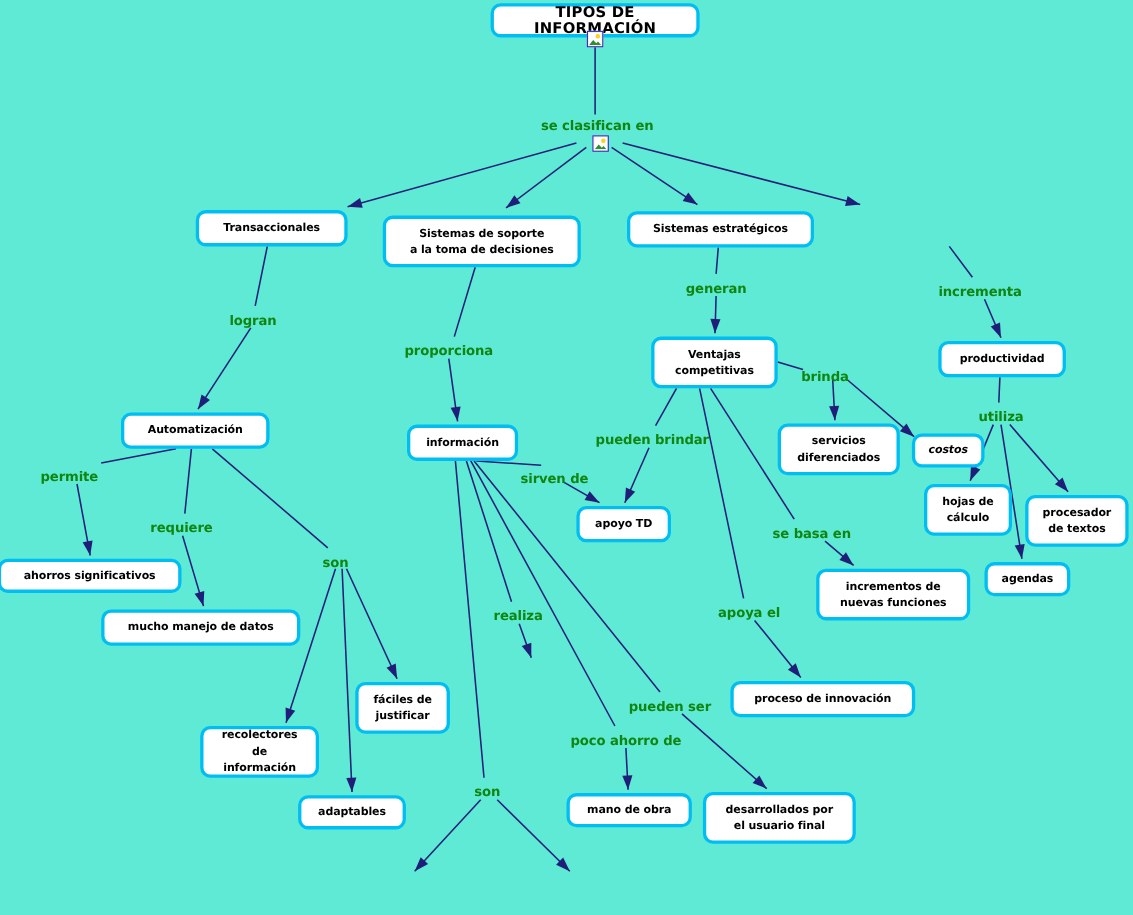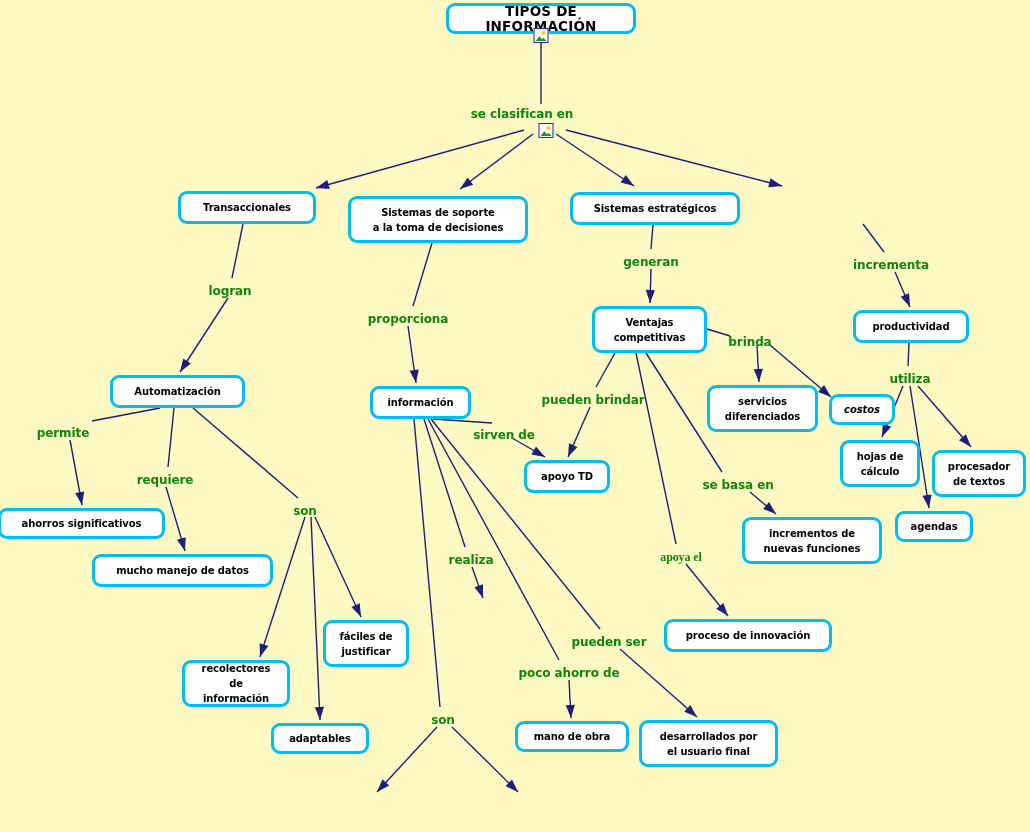--- a/index.html
+++ b/index.html
@@ -1,17 +1,17 @@
 <!DOCTYPE html>
 <html><head>
 <meta charset="utf-8">
 <style>
   html,body{margin:0;padding:0;background:#ffffff;}
   body{width:1030px;height:832px;font-family:"DejaVu Sans","Liberation Sans",sans-serif;}
-  #canvas{position:relative;width:1030px;height:832px;overflow:hidden;background:#fef9c3;}
+  #canvas{position:relative;width:1030px;height:832px;overflow:hidden;background:#5eead4;}
   #edges{position:absolute;left:0;top:0;width:1030px;height:832px;}
   .node{
     position:absolute;
     box-sizing:border-box;
     background:#ffffff;
     border:3px solid #00bdf2;
     border-radius:9px;
     color:#000000;
     font-weight:bold;
     font-size:10px;
@@ -172,21 +172,21 @@
 diferenciados</div>
     <div class="node" style="left: 829px; top: 394px; width: 66px; height: 31px; font-style: italic;">costos</div>
     <div class="node" style="left: 840px; top: 440px; width: 80px; height: 47px;">hojas de
 cálculo</div>
     <div class="node" style="left: 932px; top: 450px; width: 94px; height: 47px;">procesador
 de textos</div>
     <div class="node" style="left: 895px; top: 511px; width: 78px; height: 31px;">agendas</div>
     <div class="node" style="left: 742px; top: 517px; width: 140px; height: 47px;">incrementos de
 nuevas funciones</div>
     <div class="node" style="left: 664px; top: 619px; width: 168px; height: 33px;">proceso de innovación</div>
-    <div class="elabel" style="left: 522px; top: 108px; text-align: center;">se clasifican en</div>
+    <div class="elabel" style="left: 543px; top: 108px; text-align: center;">se clasifican en</div>
     <div class="picicon" style="left: 546px; top: 123px;">
       <div class="frame"></div>
       <div class="inner">
         <div class="sun"></div>
         <div class="mount"></div>
       </div>
     </div>
     <div class="elabel" style="left: 230px; top: 285px;">logran</div>
     <div class="elabel" style="left: 408px; top: 313px;">proporciona</div>
     <div class="elabel" style="left: 651px; top: 256px;">generan</div>
@@ -195,15 +195,15 @@
     <div class="elabel" style="left: 165px; top: 474px;">requiere</div>
     <div class="elabel" style="left: 305px; top: 505px;">son</div>
     <div class="elabel" style="left: 504px; top: 429px;">sirven de</div>
     <div class="elabel" style="left: 471px; top: 554px;">realiza</div>
     <div class="elabel" style="left: 443px; top: 714px;">son</div>
     <div class="elabel" style="left: 569px; top: 667px;">poco ahorro de</div>
     <div class="elabel" style="left: 609px; top: 636px;">pueden ser</div>
     <div class="elabel" style="left: 593px; top: 394px;">pueden brindar</div>
     <div class="elabel" style="left: 750px; top: 336px;">brinda</div>
     <div class="elabel" style="left: 738px; top: 479px;">se basa en</div>
-    <div class="elabel" style="left: 681px; top: 551px; font-family: Liberation Serif, serif;">apoya el</div>
+    <div class="elabel" style="left: 681px; top: 551px;">apoya el</div>
     <div class="elabel" style="left: 910px; top: 373px;">utiliza</div>
   </div>
 
 </body></html>

